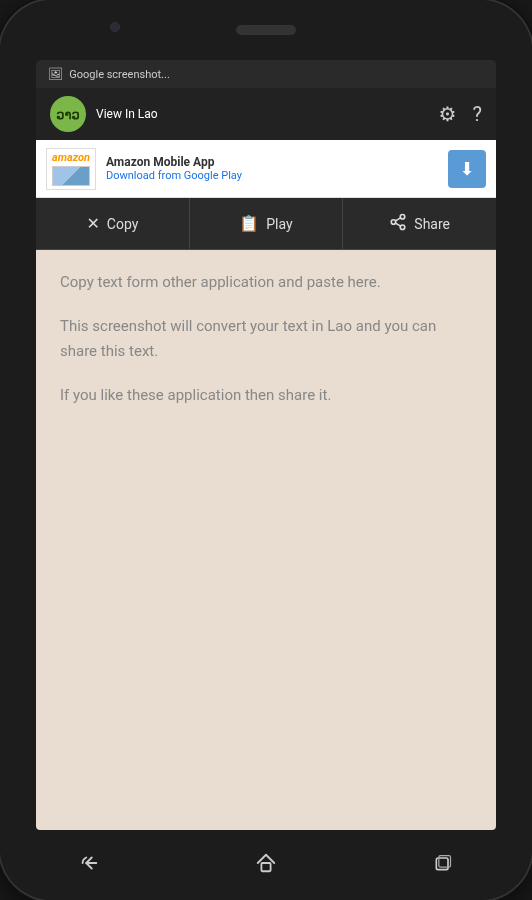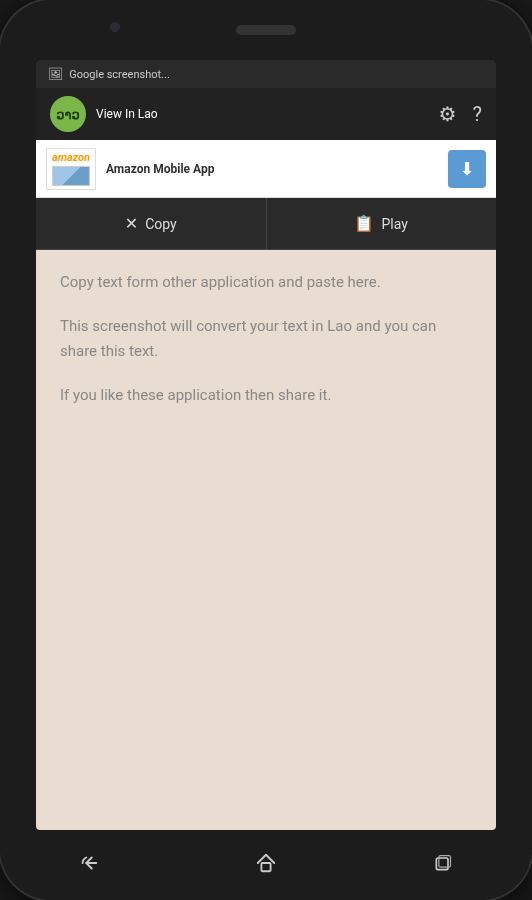--- a/index.html
+++ b/index.html
@@ -267,34 +267,48 @@
       <span class="toolbar-icon">?</span>
     </div>
 
     <div class="ad-banner">
       <div class="ad-logo">
         <span class="ad-logo-img">amazon</span>
         <div class="ad-logo-box"></div>
       </div>
       <div class="ad-text-block">
         <div class="ad-title">Amazon Mobile App</div>
+        <div class="ad-subtitle">Download from Google Play</div>
       </div>
       <div class="ad-download-btn">
         <span>⬇</span>
       </div>
     </div>
 
     <div class="action-bar">
       <div class="action-btn">
         <span class="action-btn-icon">✕</span>
         <span>Copy</span>
       </div>
       <div class="action-btn">
         <span class="action-btn-icon">📋</span>
         <span>Play</span>
+      </div>
+      <div class="action-btn">
+        <span class="action-btn-icon">
+          
+          <svg width="18" height="18" viewBox="0 0 24 24" fill="none" stroke="#ddd" stroke-width="2.2" stroke-linecap="round" stroke-linejoin="round">
+            <circle cx="18" cy="5" r="3"></circle>
+              <circle cx="6" cy="12" r="3"></circle>
+              <circle cx="18" cy="19" r="3"></circle>
+            <line x1="8.59" y1="13.51" x2="15.42" y2="17.49"></line>
+              <line x1="15.41" y1="6.51" x2="8.59" y2="10.49"></line>
+          </svg>
+        </span>
+        <span>Share</span>
       </div>
     </div>
 
     <div class="text-area">
       <div class="placeholder-text">
         <p>Copy text form other application and paste here.</p>
         <p>This screenshot will convert your text in Lao and you can share this text.</p>
         <p>If you like these application then share it.</p>
       </div>
     </div>

